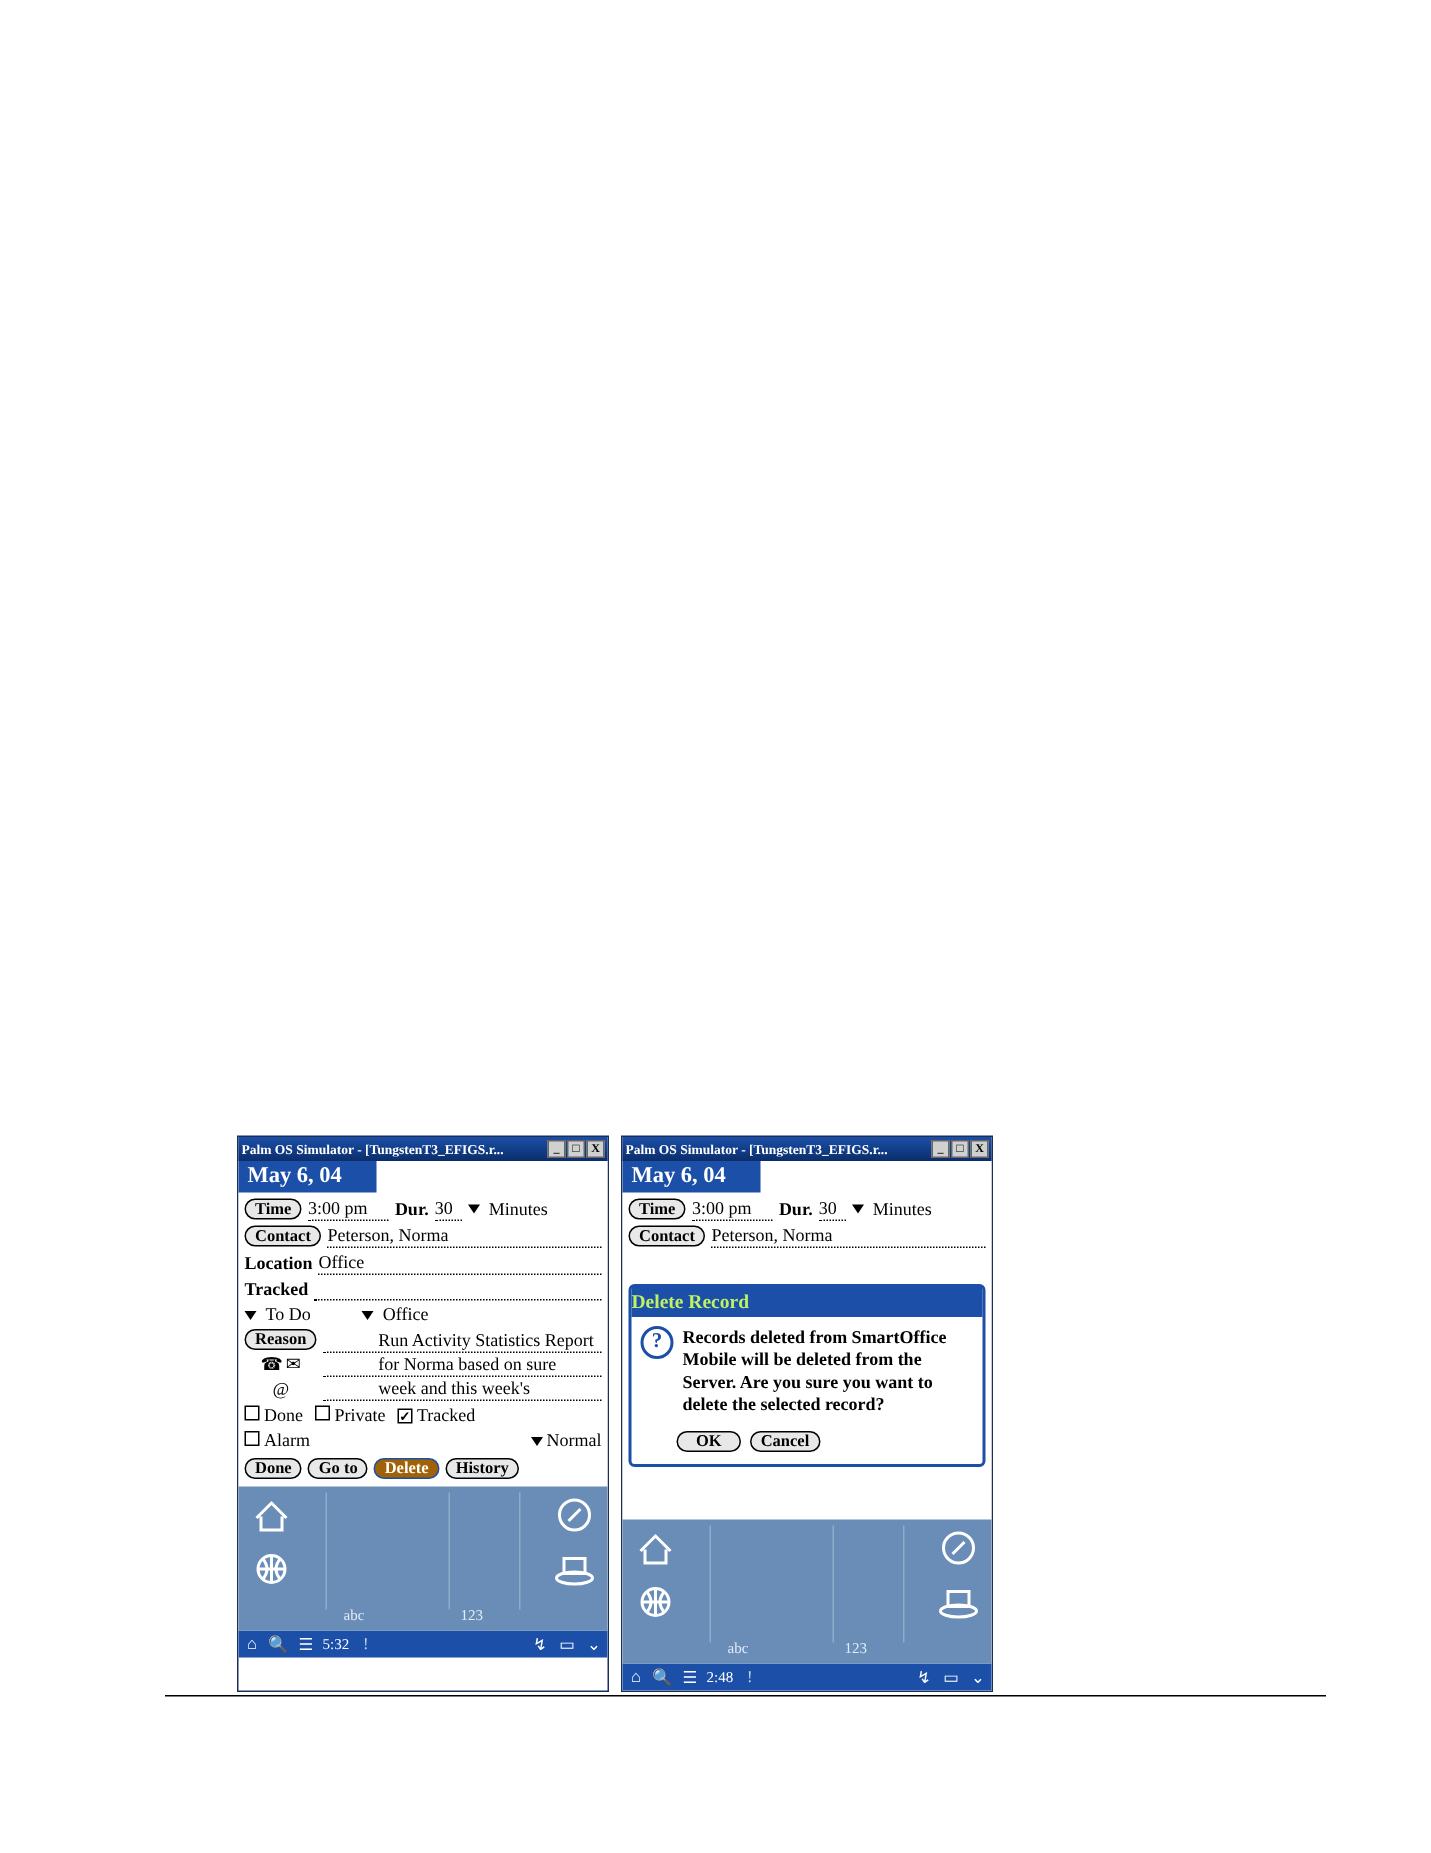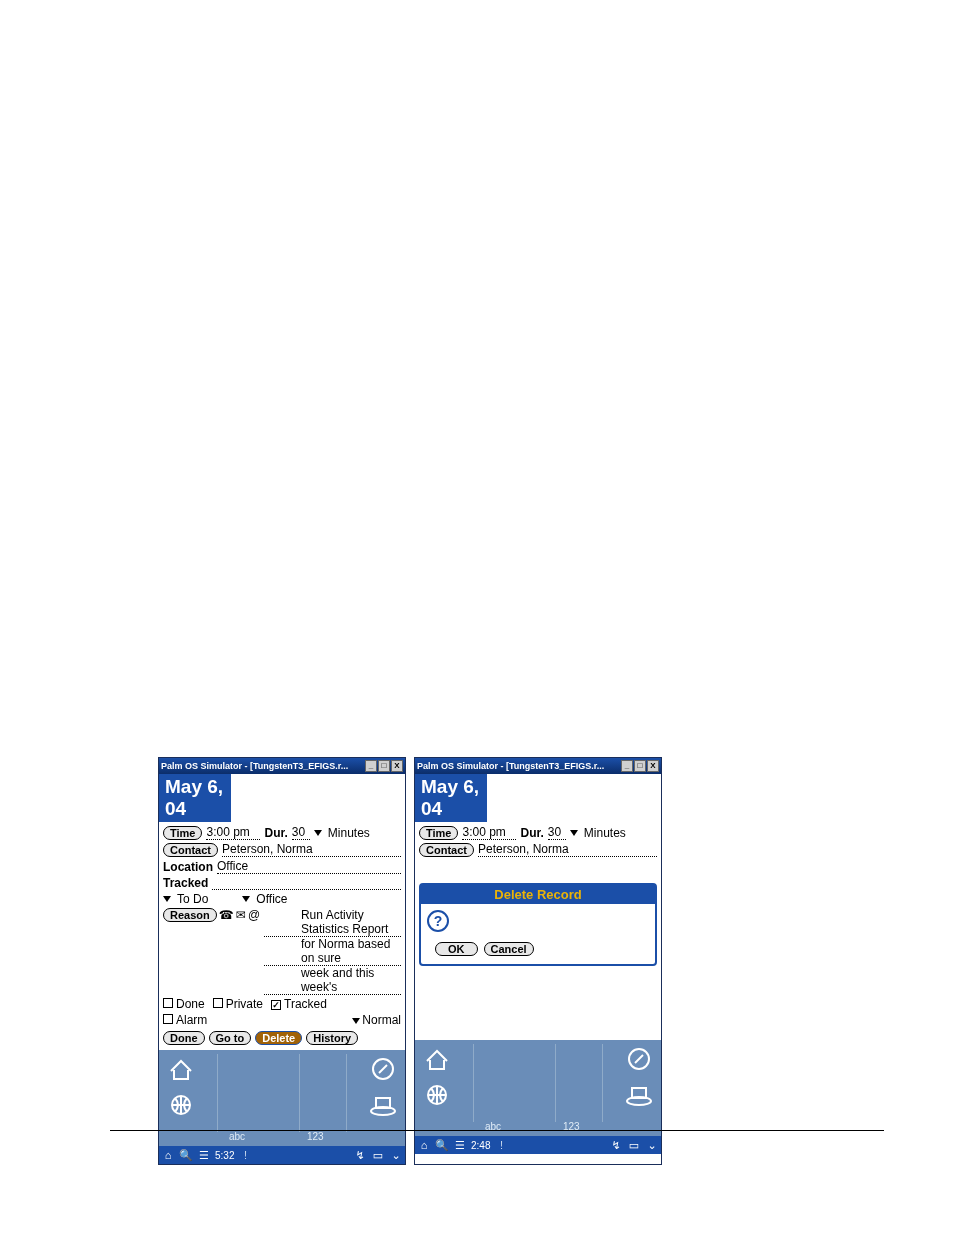--- a/index.html
+++ b/index.html
@@ -1,47 +1,47 @@
 <!DOCTYPE html>
 <html><head>
 <meta charset="utf-8">
 <style>
   * { box-sizing: border-box; margin: 0; padding: 0; }
   html, body { width: 954px; height: 1235px; background: #fff; font-family: Arial, Helvetica, sans-serif; }
   .page { width: 954px; height: 1235px; position: relative; }
-  .shots-row { position: absolute; top: 757px; left: 158px; display: flex; gap: 8px; }
+  .shots-row { position: absolute; top: 757px; left: 158px; display: flex; gap: 8px; font-family: Liberation Serif, serif; }
   .sim-window { width: 248px; border: 1px solid #1a2e5a; background: #fff; display: flex; flex-direction: column; }
   .win-titlebar { height: 16px; background: linear-gradient(#1b4fa8,#0b2d6a); color: #fff; font-size: 9px; display: flex; align-items: center; padding: 0 2px; font-weight: bold; }
   .win-title-text { flex: 1; white-space: nowrap; overflow: hidden; }
   .win-btns { display: flex; gap: 1px; }
   .win-btn { width: 12px; height: 12px; background: #d0d0d0; border: 1px solid #666; font-size: 8px; line-height: 10px; text-align: center; color: #000; }
   .palm-screen { background: #fff; }
-  .date-bar { background: #1b4fa8; color: #fff; font-weight: bold; font-size: 19px; padding: 2px 6px; width: 72px; }
+  .date-bar { background: #1b4fa8; color: #fff; font-weight: bold; font-size: 15px; padding: 2px 6px; width: 92px; }
   .form-area { padding: 2px 4px 4px 4px; font-size: 12px; color: #000; position: relative; }
   .row { display: flex; align-items: center; gap: 4px; padding: 1px 0; }
   .pill-btn { border: 1px solid #000; border-radius: 8px; padding: 0 6px; font-size: 11px; background: #e8e8e8; font-weight: bold; }
   .pill-btn.sel { background: #a16207; color: #fff; border-color: #1b4fa8; }
   .dotted-field { border-bottom: 1px dotted #000; flex: 1; font-size: 12px; min-height: 14px; }
   .plain-label { font-size: 12px; font-weight: bold; }
   .drop-tri { display: inline-block; width: 0; height: 0; border-left: 4px solid transparent; border-right: 4px solid transparent; border-top: 6px solid #000; margin-right: 2px; }
   .checkbox { display: inline-block; width: 10px; height: 10px; border: 1px solid #000; margin-right: 3px; text-align: center; line-height: 8px; font-size: 9px; }
   .checkbox.checked::before { content: "✓"; font-weight: bold; }
   .reason-text { flex: 1; font-size: 12px; }
   .reason-text .dotted-line { border-bottom: 1px dotted #000; display: block; padding-left: 37px; }
   .silk-area { background: #6a8db8; height: 96px; position: relative; color: #fff; font-size: 9px; }
   .silk-icon { position: absolute; width: 36px; height: 30px; display: flex; align-items: center; justify-content: center; }
   .silk-icon svg { stroke: #fff; fill: none; stroke-width: 2; }
   .silk-text { position: absolute; bottom: 4px; font-size: 10px; color: #e0ecf7; }
   .status-bar { height: 18px; background: #1b4fa8; display: flex; align-items: center; padding: 0 2px; gap: 4px; color: #fff; font-size: 10px; }
   .status-icon { width: 14px; height: 14px; display: flex; align-items: center; justify-content: center; color: #fff; font-size: 11px; }
   .dialog-overlay { position: absolute; top: 61px; left: 4px; right: 4px; background: #fff; border: 2px solid #1b4fa8; border-radius: 4px; }
-  .dialog-title { background: #1b4fa8; color: #eab308; font-weight: bold; font-size: 13px; text-align: center; padding: 2px 0; }
+  .dialog-title { background: #1b4fa8; color: #bef264; font-weight: bold; font-size: 13px; text-align: left; padding: 2px 0; }
   .dialog-body { display: flex; gap: 6px; padding: 6px; font-size: 12px; font-weight: bold; }
   .q-icon { width: 22px; height: 22px; border: 2px solid #1b4fa8; border-radius: 50%; display: flex; align-items: center; justify-content: center; color: #1b4fa8; font-weight: bold; font-size: 14px; flex-shrink: 0; }
-  .dialog-buttons { display: flex; gap: 6px; padding: 4px 8px 8px 14px; }
+  .dialog-buttons { display: flex; gap: 6px; padding: 4px 8px 8px 30px; }
   .page-rule { position: absolute; left: 110px; right: 70px; top: 1130px; border-top: 1px solid #000; }
 </style>
 </head>
 <body>
 <div class="page">
 
 <div class="shots-row">
 
   <div class="sim-window">
     <div class="win-titlebar">
@@ -75,21 +75,21 @@
           <span class="plain-label">Tracked</span>
           <span class="dotted-field"></span>
         </div>
         <div class="row">
           <span class="drop-tri"></span>
           <span style="margin-right:30px">To Do</span>
           <span class="drop-tri"></span>
           <span>Office</span>
         </div>
         <div class="row" style="align-items:flex-start">
-          <div style="display:flex;flex-direction:row;gap:2px;align-items:center">
+          <div style="display:flex;flex-direction:column;gap:2px;align-items:center">
             <span class="pill-btn">Reason</span>
             <div style="display:flex;gap:2px;font-size:12px">
               <span>☎</span>
               <span>✉</span>
             </div>
             <span style="font-style:italic">@</span>
           </div>
           <div class="reason-text">
             <span class="dotted-line">Run Activity Statistics Report</span>
             <span class="dotted-line">for Norma based on sure</span>
@@ -178,20 +178,21 @@
         </div>
         <div class="row">
           <span class="pill-btn">Contact</span>
           <span class="dotted-field">Peterson, Norma</span>
         </div>
 
         <div class="dialog-overlay">
           <div class="dialog-title">Delete Record</div>
           <div class="dialog-body">
             <div class="q-icon">?</div>
+            <div>Records deleted from SmartOffice Mobile will be deleted from the Server. Are you sure you want to delete the selected record?</div>
           </div>
           <div class="dialog-buttons">
             <span class="pill-btn" style="padding:0 12px">OK</span>
             <span class="pill-btn">Cancel</span>
           </div>
         </div>
       </div>
       <div class="silk-area">
         <div class="silk-icon" style="top:4px;left:4px">
               <svg width="28" height="24" viewBox="0 0 28 24">

